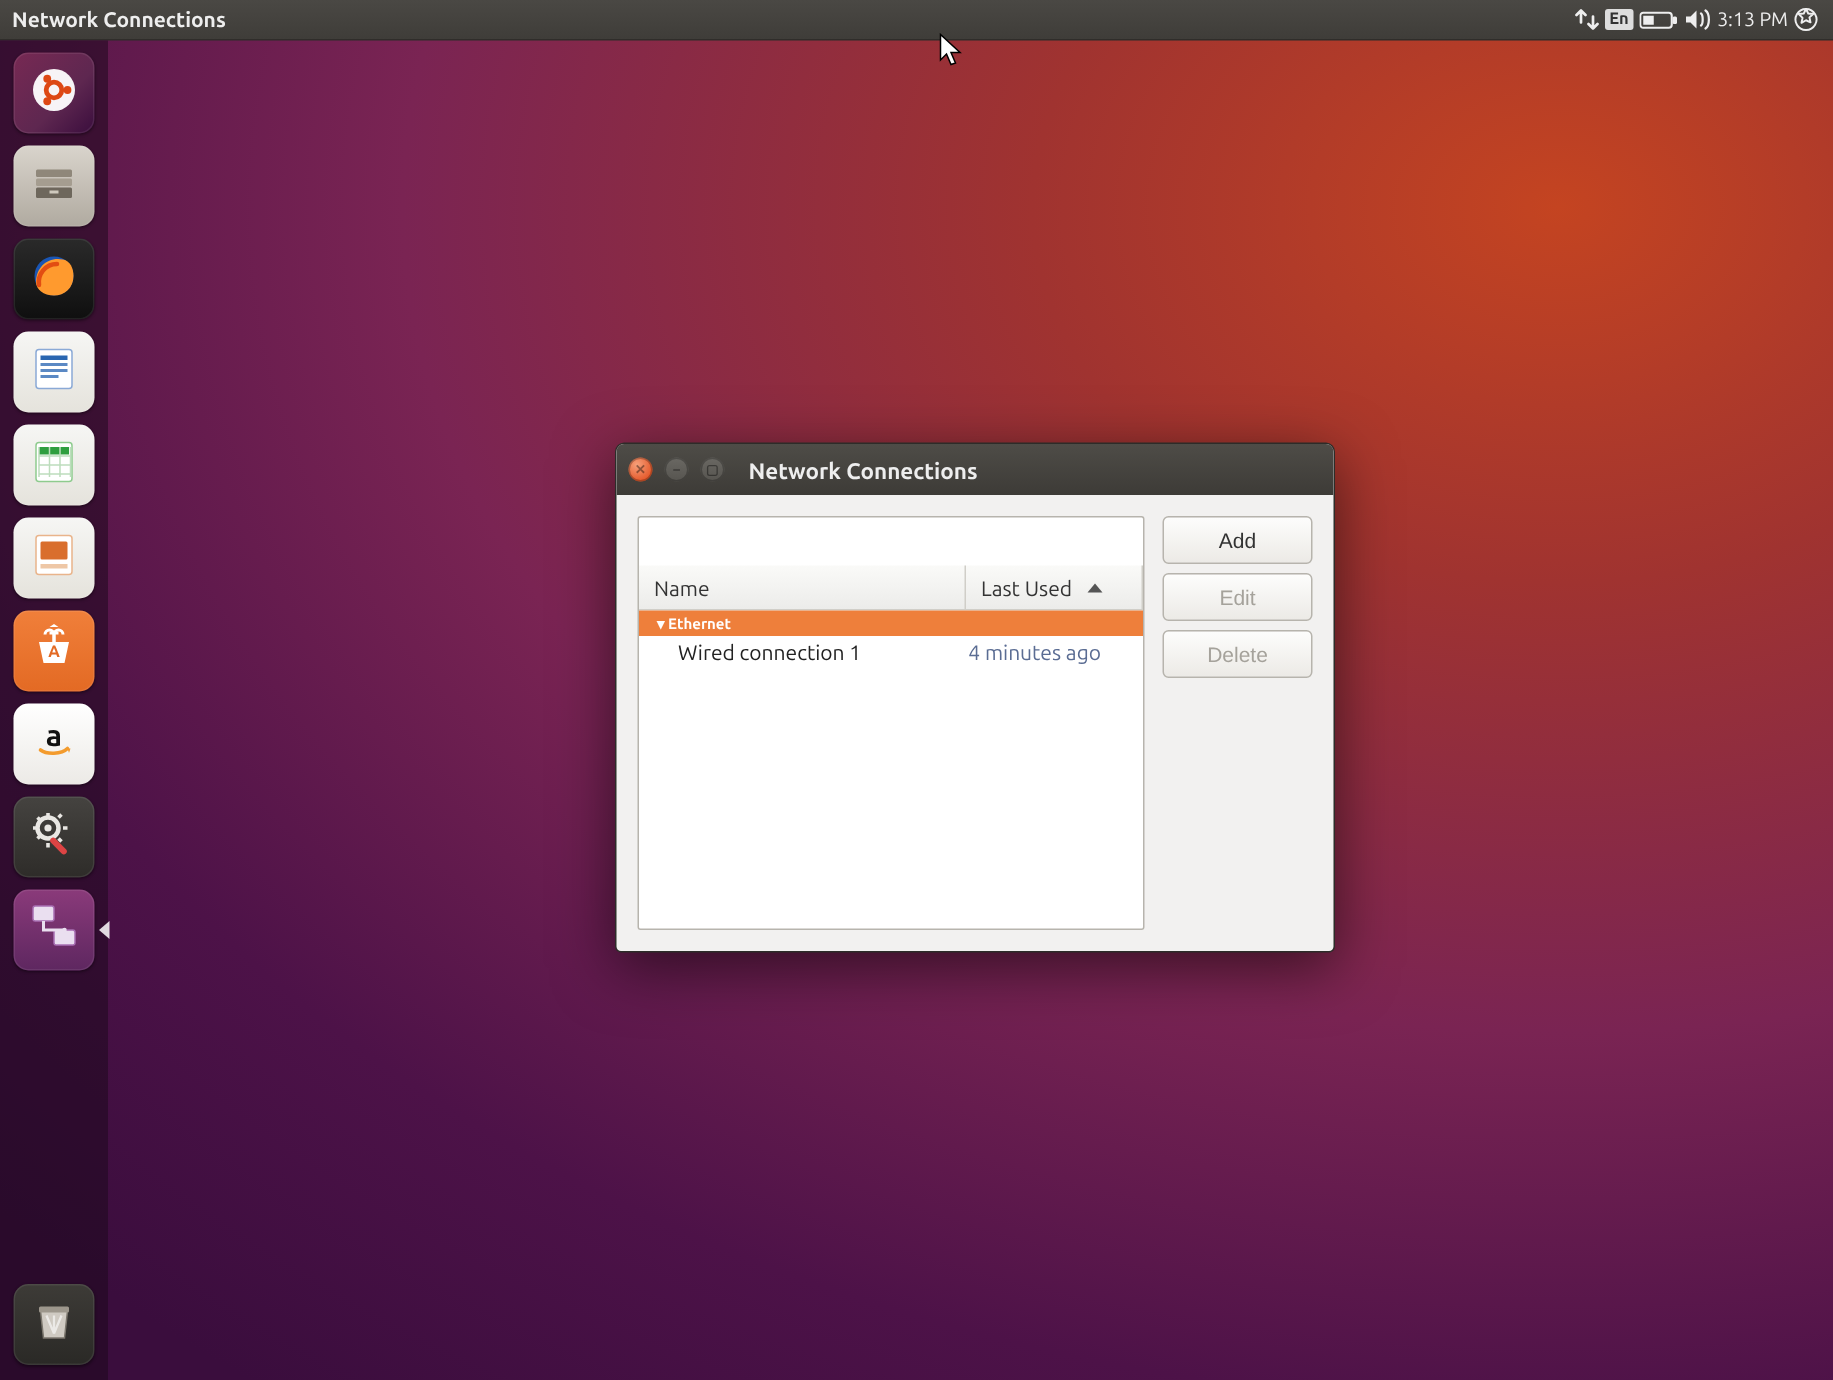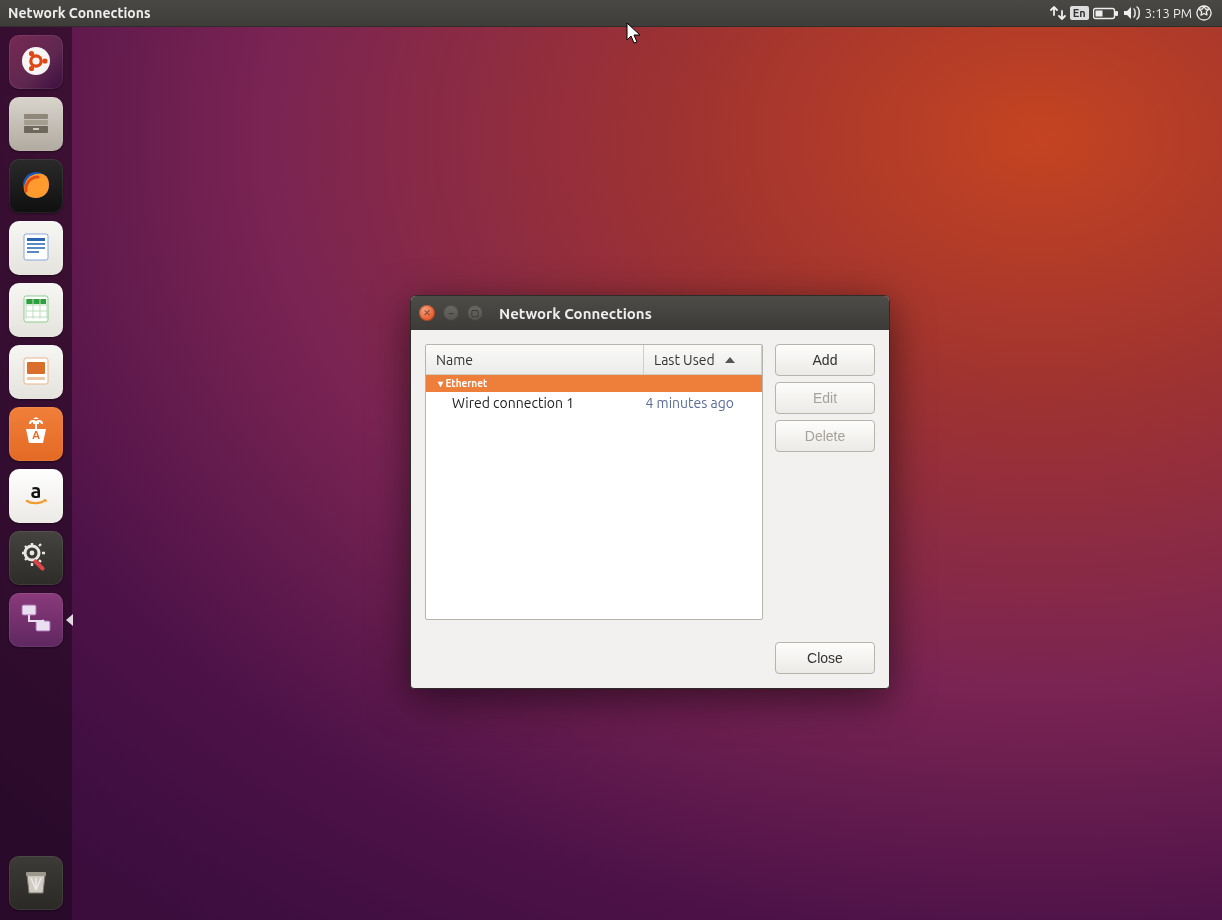--- a/index.html
+++ b/index.html
@@ -64,21 +64,21 @@
   .win-title { margin-left:8px; }
 
   .win-body { padding:14px; display:flex; gap:12px; }
   .left-col { flex:1; }
   .right-col { width:100px; display:flex; flex-direction:column; gap:6px; }
 
   .list-frame {
     background:#fff; border:1px solid #b7b4ad; border-radius:2px; height:276px;
     display:flex; flex-direction:column; overflow:hidden;
   }
-  .headers { display:flex; height:30px; border-bottom:1px solid #d0cec8; background:linear-gradient(#fafaf8,#ececea);}
+  .headers { display:flex; height:30px; border-bottom:1px solid #d0cec8; background:linear-gradient(#fafaf8,#ececea);margin-top:32px;}
   .hcell { display:flex; align-items:center; padding:0 10px; font-size:14px; color:#333; }
   .hcell.name { flex:1; border-right:1px solid #d0cec8;}
   .hcell.last { width:118px; gap:6px; border-right:1px solid #d0cec8;}
   .sort-tri { width:0;height:0;border-left:5px solid transparent;border-right:5px solid transparent;border-bottom:6px solid #555; margin-left:4px;}
   .listbody { flex:1; }
   .group-row { background:#ee7f3b; color:#fff; font-weight:700; font-size:10px; padding:3px 12px; }
   .conn-row { display:flex; align-items:center; padding:3px 28px 3px 26px; font-size:14px; color:#222;}
   .conn-name { flex:1; }
   .conn-time { color:#5a6c93; }
 
@@ -251,20 +251,17 @@
             </div>
           </div>
       </div>
     </div>
     <div class="right-col">
       <button class="btn">Add</button>
       <button class="btn disabled">Edit</button>
       <button class="btn disabled">Delete</button>
     </div>
   </div>
-  <div class="footer">
-    <button class="btn">Close</button>
-  </div>
 </div>
 
 <svg class="cursor" width="18" height="24" viewBox="0 0 18 24">
     <path d="M1 1l0 17 4-4 3 7 3-1-3-7 6 0z" fill="#fff" stroke="#000" stroke-width="1"></path>
   </svg>
 
 </body></html>

